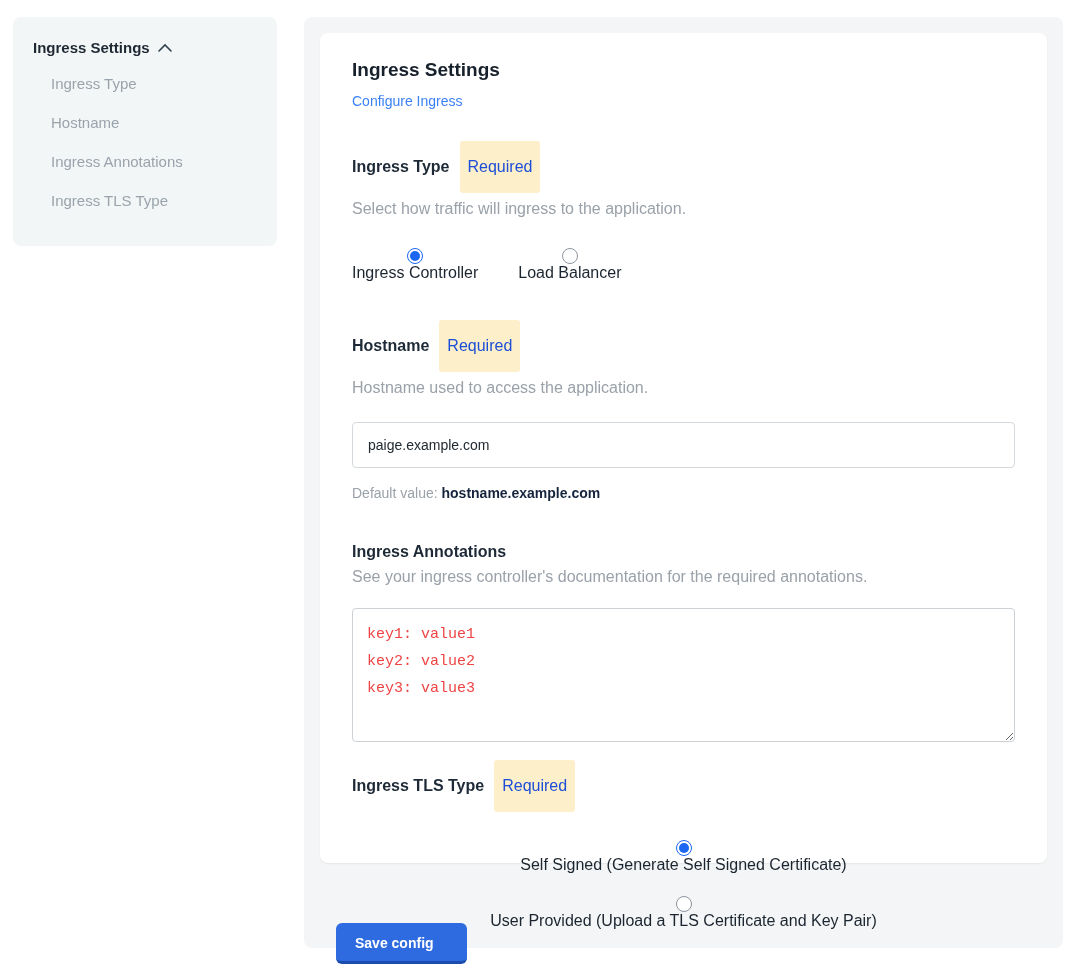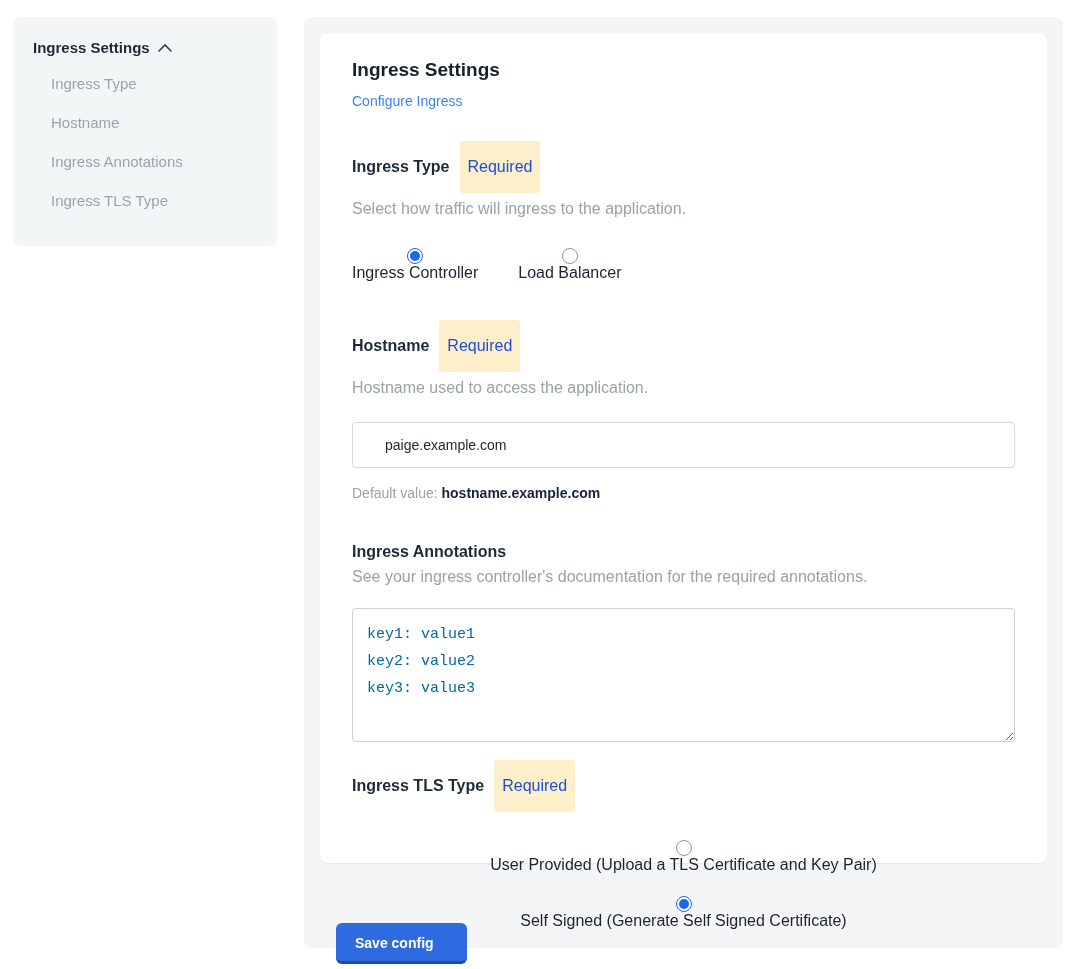--- a/index.html
+++ b/index.html
@@ -53,32 +53,32 @@
   .radio-circle.selected { border-color:#1b66f2; }
   .radio-circle.selected::after {
     content:""; position:absolute; inset:2px; border-radius:50%; background:#1b66f2;
   }
   .radio-label { font-size:16px; color:#1b2530; }
 
   
   .text-input {
     margin-top:25px; width:663px; height:46px;
     border:1px solid #d4d9dd; border-radius:4px;
-    font-size:14px; color:#222a32; padding:0 32px;
+    font-size:14px; color:#222a32; padding:0 15px;
     font-family:"Liberation Sans", sans-serif; outline:none; background:#fff;
   }
   .default-line { margin-top:17px; font-size:14px; color:#9aa1a9; }
   .default-line b { color:#15243c; font-weight:bold; }
 
   
   .annotations-area {
     margin-top:22px; width:663px; height:134px;
     border:1px solid #ccd1d6; border-radius:4px;
     font-family:"Liberation Mono", monospace; font-size:15px; line-height:27px;
-    color:#0369a1; padding:12px 14px; resize:both; outline:none; background:#fff;
+    color:#ef4444; padding:12px 14px; resize:both; outline:none; background:#fff;
   }
 
   
   .save-btn {
     position:absolute; left:16px; top:890px;
     background:#2e6be0; color:#ffffff; font-size:14px; font-weight:bold;
     font-family:"Liberation Sans", sans-serif;
     border:none; border-bottom:3px solid #1c4cae; border-radius:6px;
     padding:12px 33px 10px 19px; cursor:pointer;
   }
@@ -149,26 +149,26 @@
 key3: value3</textarea>
         </div>
 
         <div class="section" style="margin-top:14px;">
           <div class="section-head">
             <span class="section-label">Ingress TLS Type</span>
             <span class="badge">Required</span>
           </div>
           <div class="radio-col">
             <div class="radio-option">
+              <span class="radio-circle selected"></span>
+              <span class="radio-label">Self Signed (Generate Self Signed Certificate)</span>
+            </div>
+            <div class="radio-option">
               <span class="radio-circle"></span>
               <span class="radio-label">User Provided (Upload a TLS Certificate and Key Pair)</span>
-            </div>
-            <div class="radio-option">
-              <span class="radio-circle selected"></span>
-              <span class="radio-label">Self Signed (Generate Self Signed Certificate)</span>
             </div>
           </div>
         </div>
 
       </div>
 
       <button class="save-btn">Save config</button>
     </div>
   </div>
 

